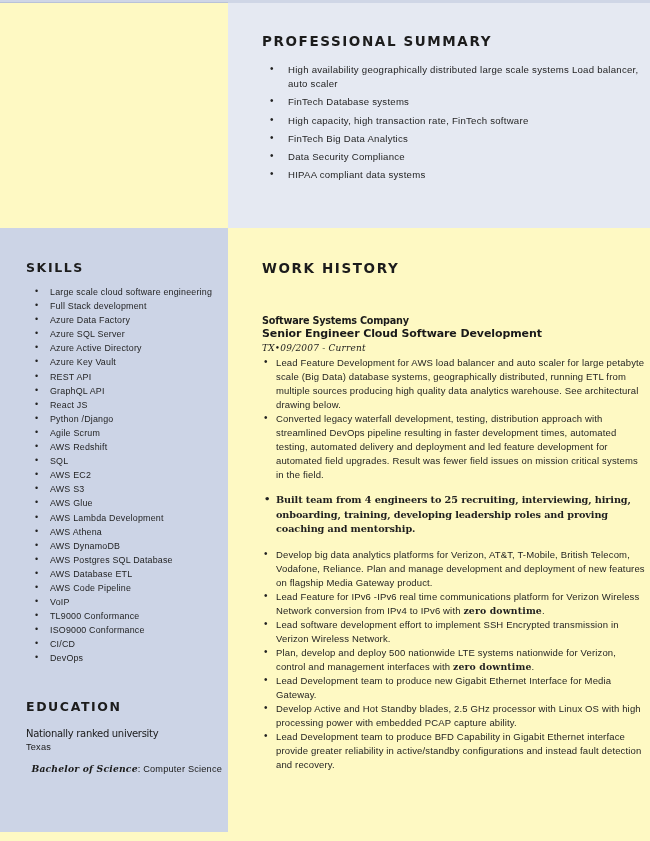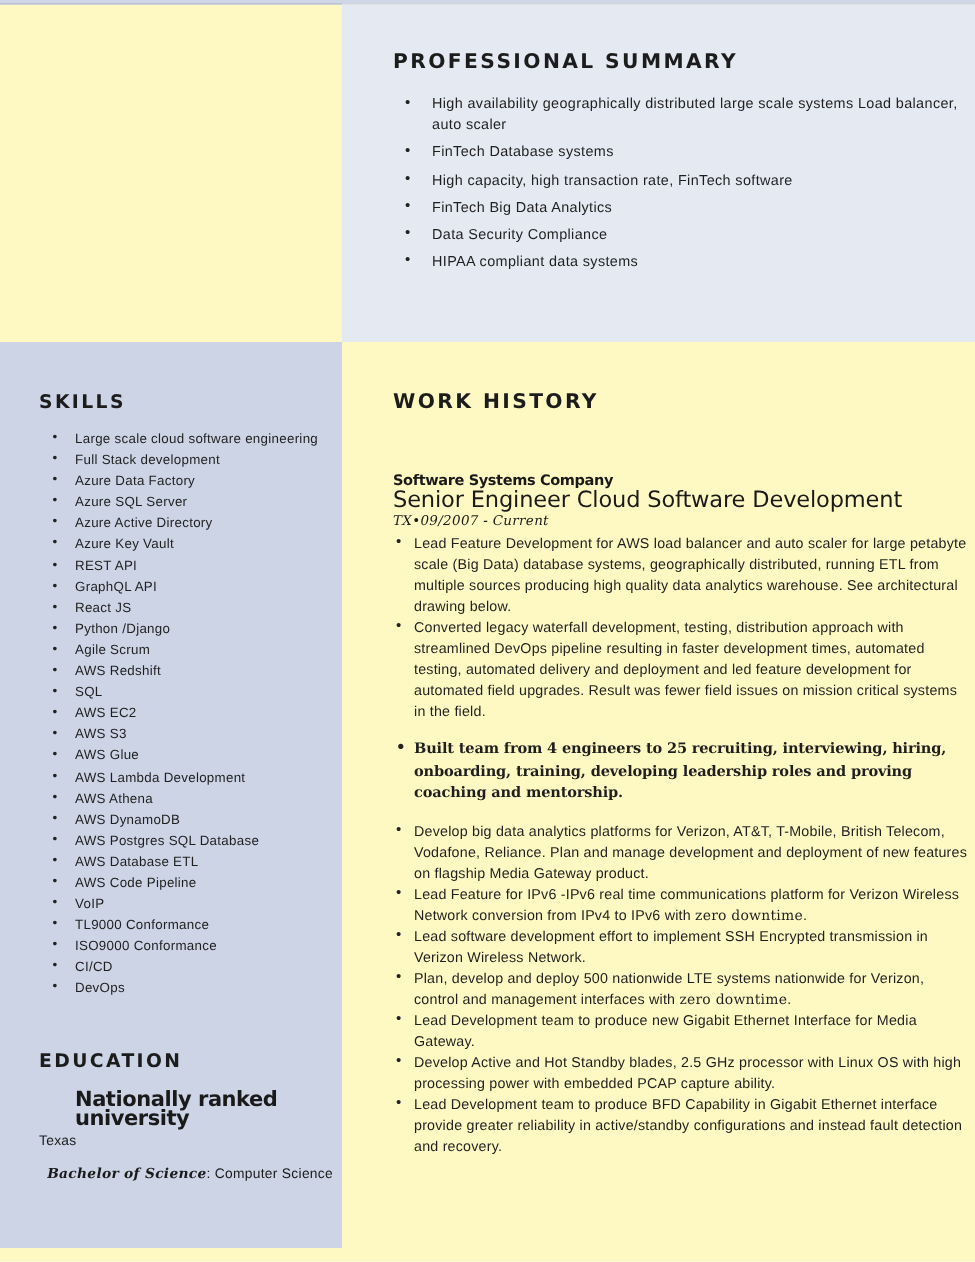--- a/index.html
+++ b/index.html
@@ -135,25 +135,24 @@
     left: 26px;
     top: 699px;
     width: 196px;
   }
   .education-block .sec-head {
     font-size: 12.5px;
     margin: 0 0 13px 0;
   }
   .edu-school {
     font-family: "DejaVu Sans", sans-serif;
-    font-weight: bold;
-    font-size: 14px;
+    font-weight: normal;
+    font-size: 10px;
     letter-spacing: -0.3px;
     line-height: 13px;
-    margin-left: 24px;
   }
   .edu-loc {
     font-size: 9.2px;
     line-height: 14px;
     letter-spacing: 0.2px;
     margin-bottom: 8px;
   }
   .edu-degree-line {
     font-size: 9.2px;
     line-height: 14px;
@@ -180,22 +179,22 @@
   }
   .job-company {
     font-family: "DejaVu Sans", sans-serif;
     font-weight: bold;
     font-size: 9.7px;
     letter-spacing: -0.25px;
     line-height: 13px;
   }
   .job-title {
     font-family: "DejaVu Sans", sans-serif;
-    font-weight: normal;
-    font-size: 15px;
+    font-weight: bold;
+    font-size: 11px;
     letter-spacing: -0.1px;
     line-height: 13.5px;
   }
   .job-dates {
     font-family: "DejaVu Serif", serif;
     font-style: italic;
     font-size: 9px;
     letter-spacing: 0.2px;
     line-height: 14px;
     margin-bottom: 1px;
@@ -225,21 +224,21 @@
     font-family: "DejaVu Serif", serif;
     font-weight: bold;
     font-size: 9.7px;
     line-height: 14.6px;
     letter-spacing: -0.1px;
     margin-top: 11px;
     margin-bottom: 11px;
   }
   b.inline-strong {
     font-family: "DejaVu Serif", serif;
-    font-weight: normal;
+    font-weight: bold;
     font-size: 9.3px;
   }
 </style>
 </head>
 <body>
 
 <div class="page">
 
   <div class="panel-top-right"></div>
   <div class="panel-left"></div>

